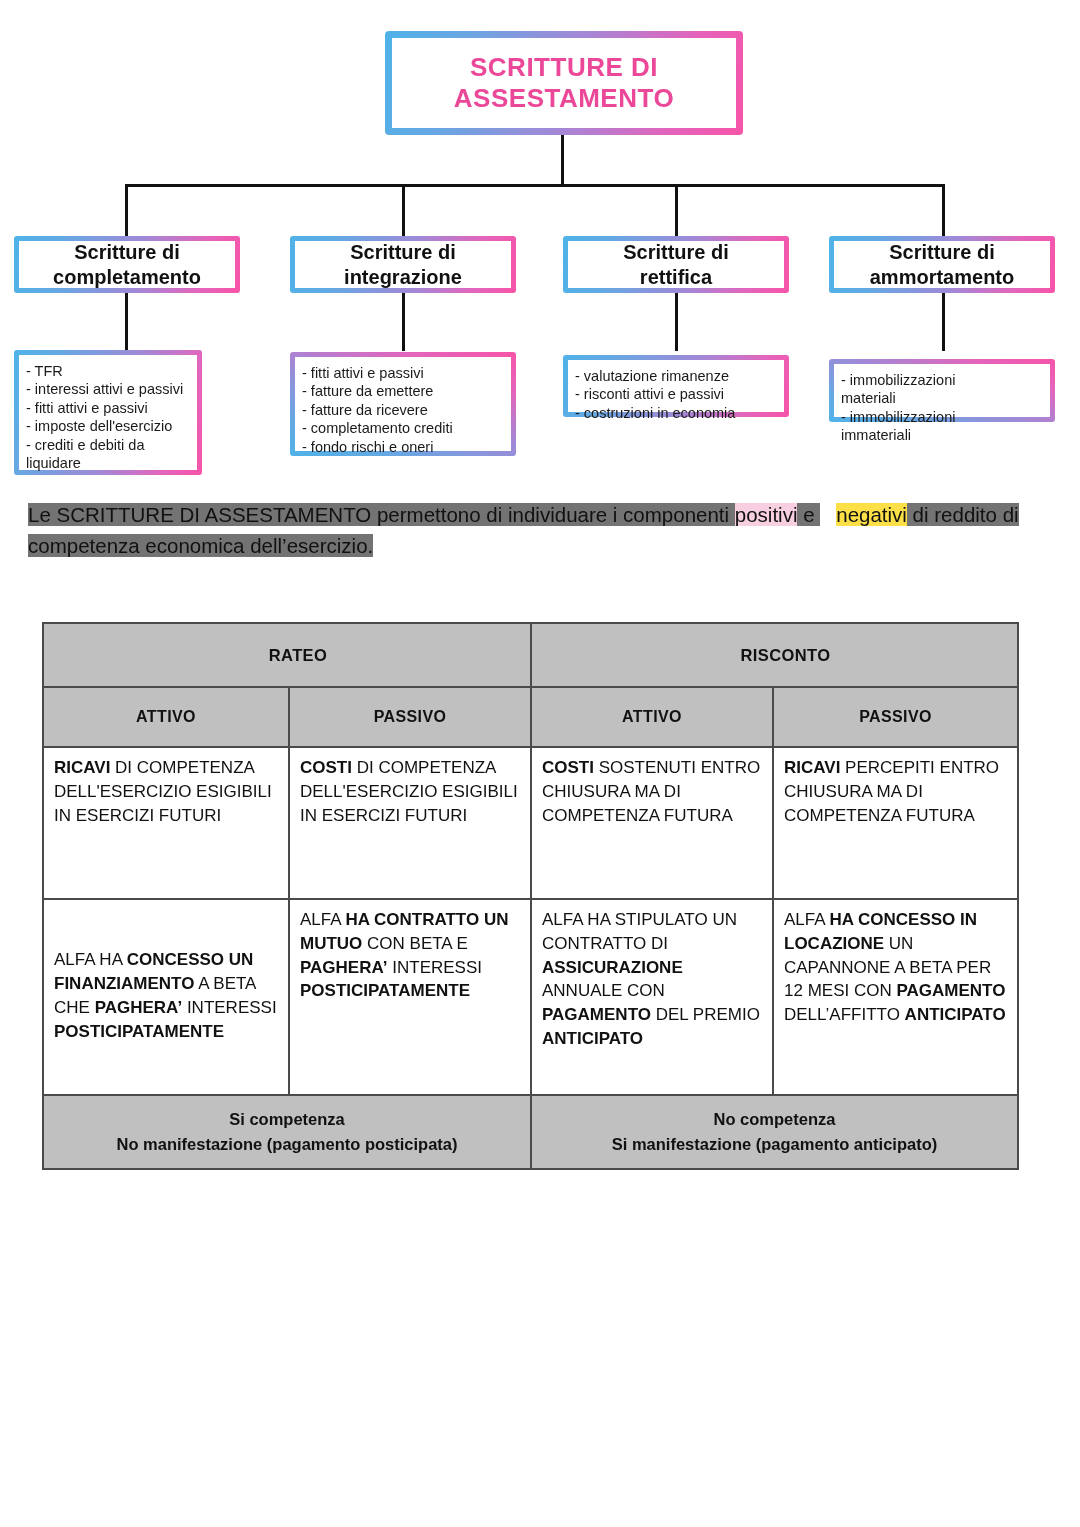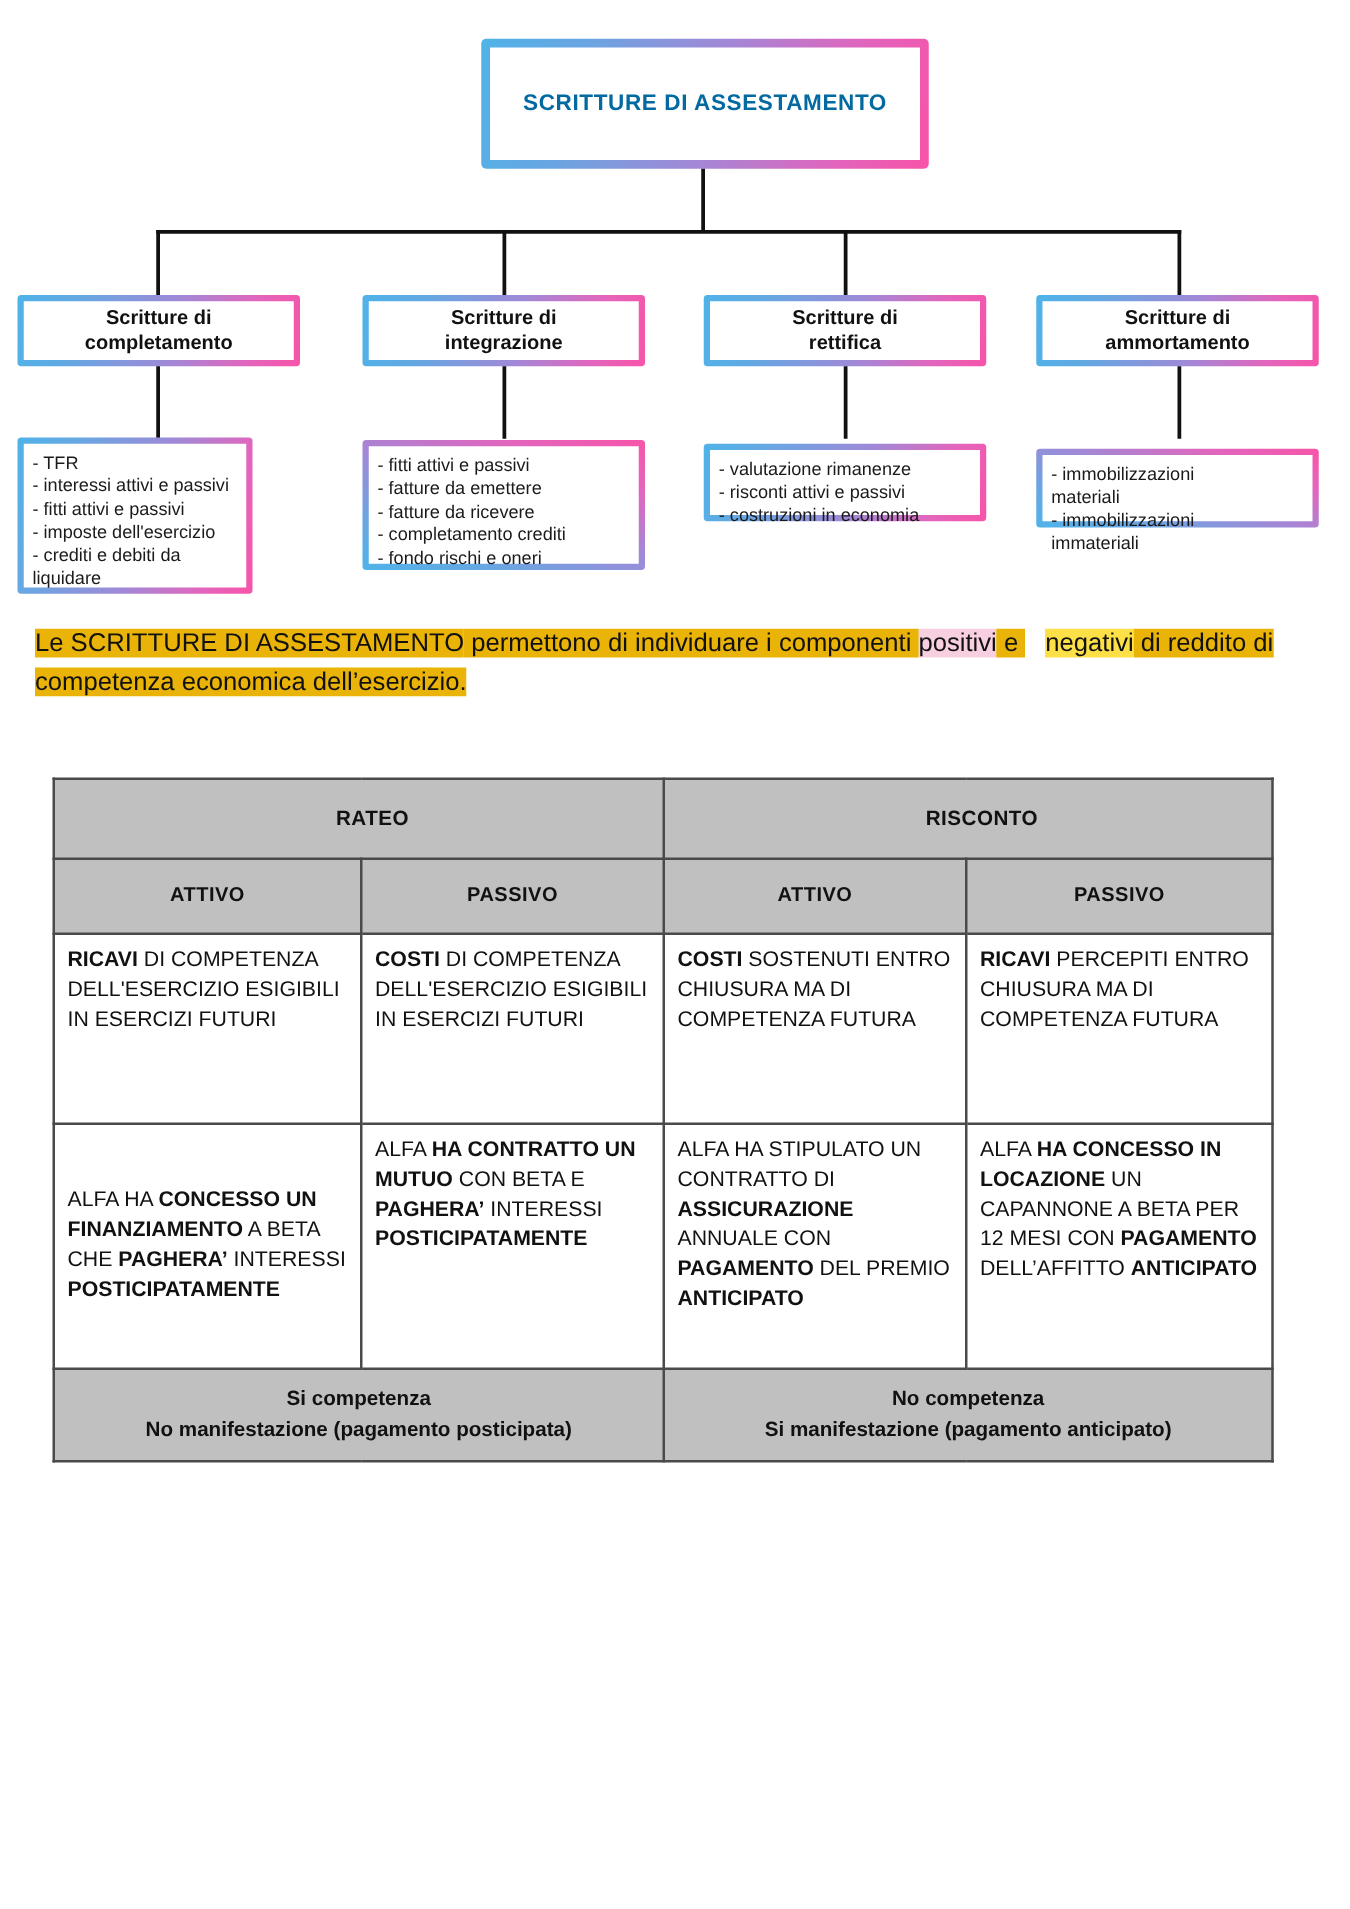--- a/index.html
+++ b/index.html
@@ -42,40 +42,40 @@
     height: 104px;
     background: linear-gradient(105deg, #4fb3e8 0%, #6aa5e2 22%, #a487d6 52%, #e264bd 80%, #f754a8 100%);
     padding: 7px;
     border-radius: 4px;
   }
   #title-box .inner {
     align-items: center;
     text-align: center;
   }
   #title-box .t {
-    font-size: 18px;
+    font-size: 26px;
     font-weight: bold;
     letter-spacing: 0.5px;
     line-height: 1.18;
-    color: #0369a1;
+    color: #ec4899;
   }
 
   
   .lvl2 {
     top: 236px;
     height: 57px;
     padding: 5px;
     background: linear-gradient(100deg, #4fb3e8 0%, #62a9e3 20%, #a089d7 55%, #e365bd 82%, #f754a8 100%);
   }
   .lvl2 .inner {
     align-items: center;
     text-align: center;
   }
   .lvl2 .t {
-    font-size: 16px;
+    font-size: 20px;
     font-weight: bold;
     line-height: 1.25;
     color: #111;
   }
 
   
   .detail {
     padding: 5px;
   }
   .detail.g-tb {
@@ -113,21 +113,21 @@
   
   #paragraph {
     position: absolute;
     left: 28px;
     top: 500px;
     width: 1020px;
     font-size: 20.5px;
     line-height: 1.5;
     color: #111;
   }
-  .hl-yellow { background: #eab308; }
+  .hl-yellow { background: #737373; }
   .hl-pink   { background: #f7cfe0; }
   .hl-green  { background: #fde047; margin-left: 16px; }
 
   
   #rateo-risconto-table {
     position: absolute;
     left: 42px;
     top: 622px;
     width: 975px;
     border-collapse: collapse;

